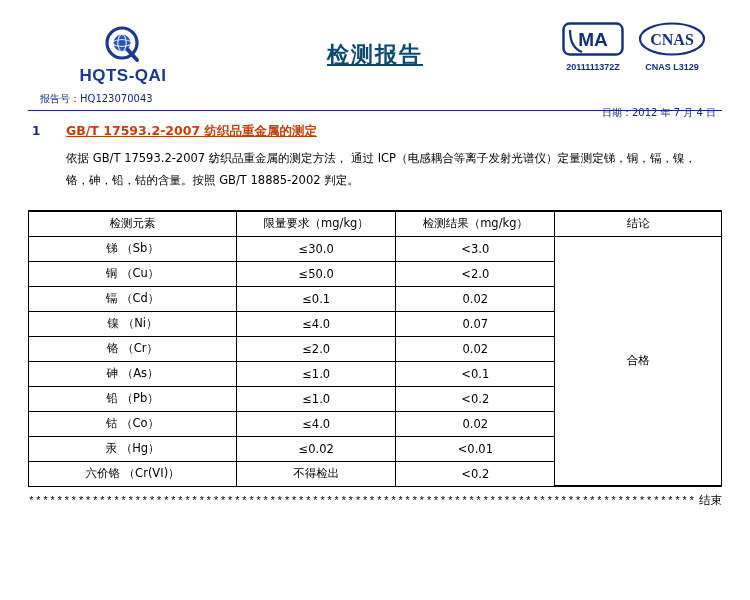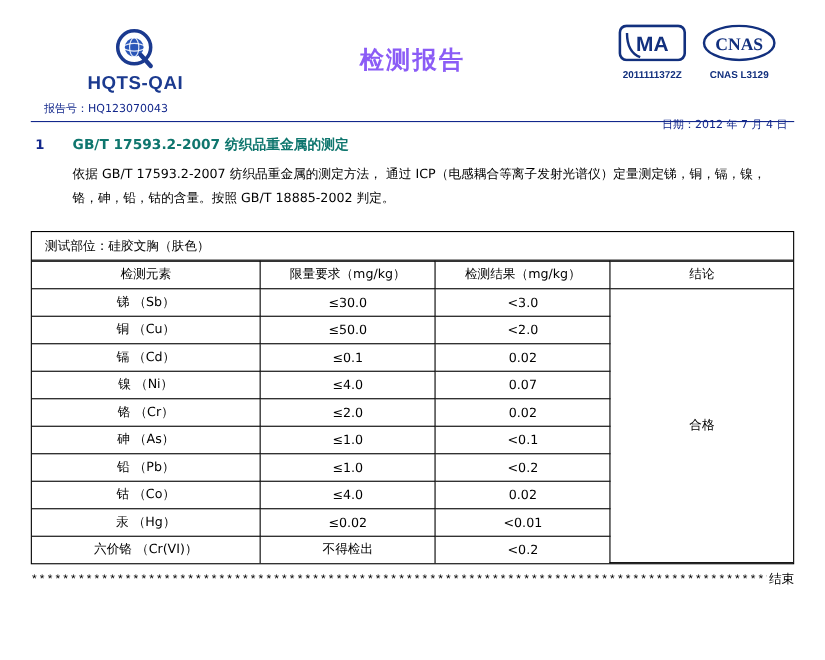--- a/index.html
+++ b/index.html
@@ -49,22 +49,23 @@
   }
   .report-title {
     position: absolute;
     left: 0;
     right: 0;
     top: 40px;
     text-align: center;
     font-family: "DejaVu Sans", sans-serif;
     font-weight: bold;
     font-size: 22px;
-    color: #8b5cf6;
+    color: #0c4a6e;
     letter-spacing: 2px;
+    text-decoration: underline;
   }
   .marks {
     position: absolute;
     right: 44px;
     top: 22px;
     display: flex;
     align-items: flex-start;
     gap: 14px;
   }
   .mark-item {
@@ -104,23 +105,24 @@
     font-family: "DejaVu Sans", sans-serif;
   }
   .section-num {
     width: 34px;
     color: #13288c;
     font-size: 12px;
     font-weight: bold;
     padding-left: 4px;
   }
   .section-title {
-    color: #0f766e;
+    color: #c2410c;
     font-size: 12.5px;
     font-weight: bold;
+    text-decoration: underline;
   }
   .section-body {
     margin: 8px 0 0 38px;
     font-size: 11.5px;
     line-height: 1.9;
     color: #000;
     font-family: "DejaVu Sans", sans-serif;
     text-align: justify;
     max-width: 630px;
   }
@@ -237,21 +239,20 @@
 
   <div class="section">
     <div class="section-head">
       <div class="section-num">1</div>
       <div class="section-title">GB/T 17593.2-2007  纺织品重金属的测定</div>
     </div>
     <div class="section-body">依据 GB/T 17593.2-2007 纺织品重金属的测定方法，  通过 ICP（电感耦合等离子发射光谱仪）定量测定锑，铜，镉，镍，铬，砷，铅，钴的含量。按照 GB/T 18885-2002 判定。</div>
   </div>
 
   <div class="table-wrap">
-    <div class="table-caption">测试部位：硅胶文胸（肤色）</div>
     <table class="data">
       <thead>
         <tr>
           <th class="col1">检测元素</th>
           <th class="col2">限量要求（mg/kg）</th>
           <th class="col3">检测结果（mg/kg）</th>
           <th class="col4">结论</th>
         </tr>
       </thead>
       <tbody>

